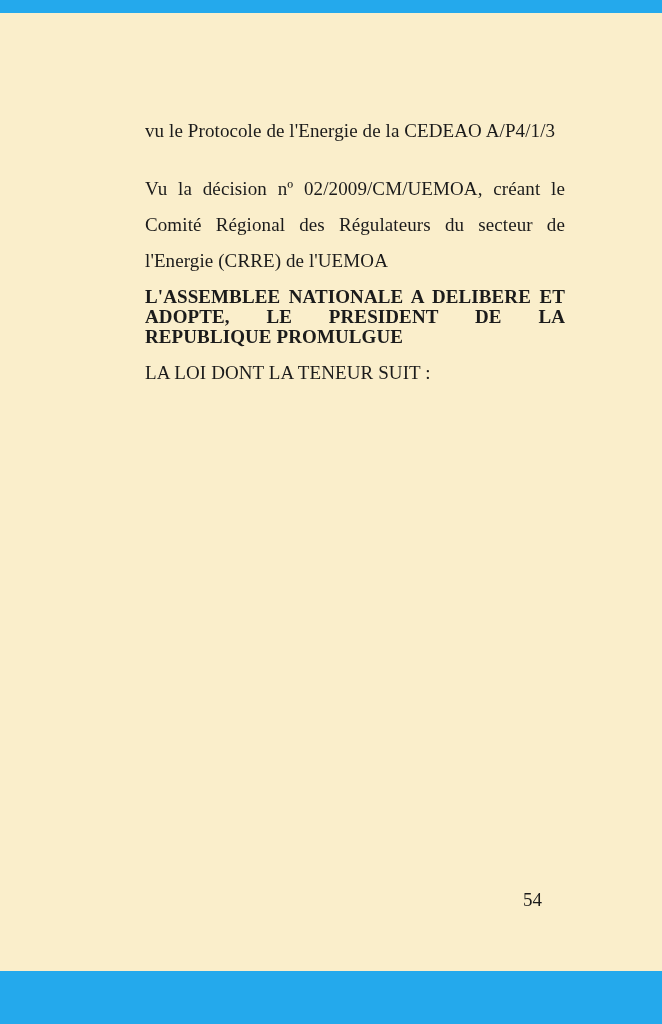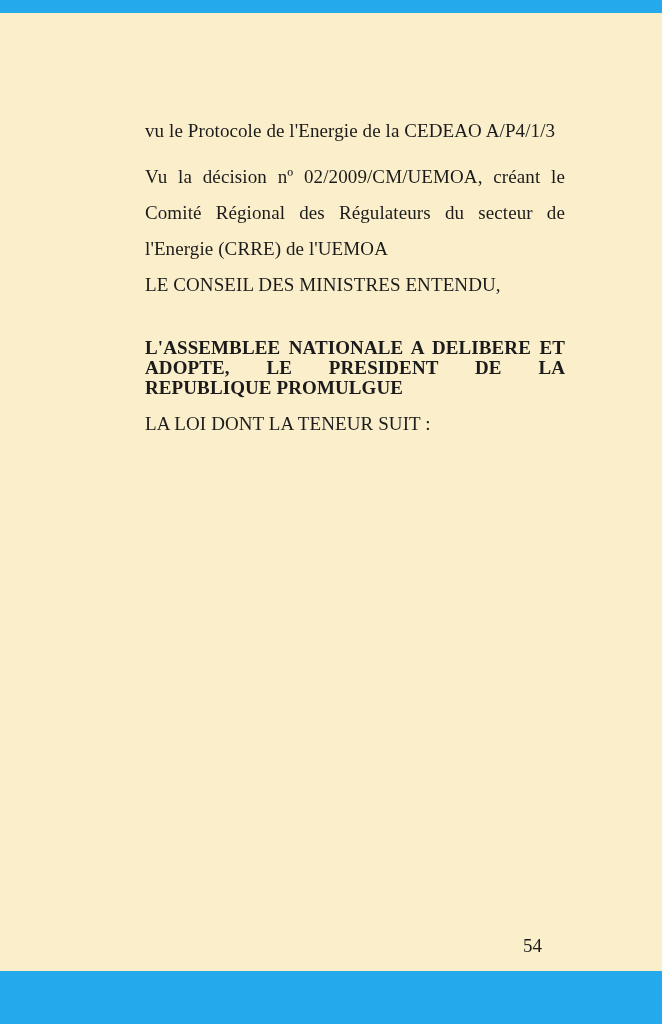--- a/index.html
+++ b/index.html
@@ -37,54 +37,53 @@
     width: 420px;
     padding-top: 100px;
   }
   .para {
     margin: 0;
     font-size: 19px;
     line-height: 36px;
     text-align: justify;
     letter-spacing: 0.1px;
   }
-  .visa-1 { margin-bottom: 10px; }
+  .visa-1 { margin-bottom: 22px; }
   .visa-2 { margin-bottom: 10px; }
-  .visa-3 { }
+  .visa-3 { margin-bottom: 8px; }
   .visa-4 { margin-bottom: 40px; }
   .council { margin-bottom: 35px; }
   .heading-bold {
     font-weight: bold;
     line-height: 20px;
   }
   .enactment { margin-bottom: 8px; }
   .law-intro { margin-bottom: 54px; font-family: Liberation Serif, serif; }
   .chapter { }
   .underline { text-decoration: underline; }
   .page-number {
     position: absolute;
-    top: 934px;
+    top: 888px;
     left: 523px;
     font-size: 19px;
     line-height: 24px;
   }
 </style>
 </head>
 <body>
 
 <div class="top-bar"></div>
 
 <div class="content">
   <p class="para visa-1">vu le Protocole de l'Energie de la CEDEAO A/P4/1/3</p>
 
 
   <p class="para visa-3">Vu la décision nº 02/2009/CM/UEMOA, créant le Comité Régional des Régulateurs du secteur de l'Energie (CRRE) de l'UEMOA</p>
 
 
-  <p class="para council">LE CONSEIL DES MINISTRES ENTENDU,</p>
 
   <p class="para heading-bold enactment">L'ASSEMBLEE NATIONALE A DELIBERE ET ADOPTE, LE PRESIDENT DE LA REPUBLIQUE PROMULGUE</p>
 
   <p class="para law-intro">LA LOI DONT LA TENEUR SUIT :</p>
 
 </div>
 
 <div class="page-number">54</div>
 
 <div class="bottom-bar"></div>

